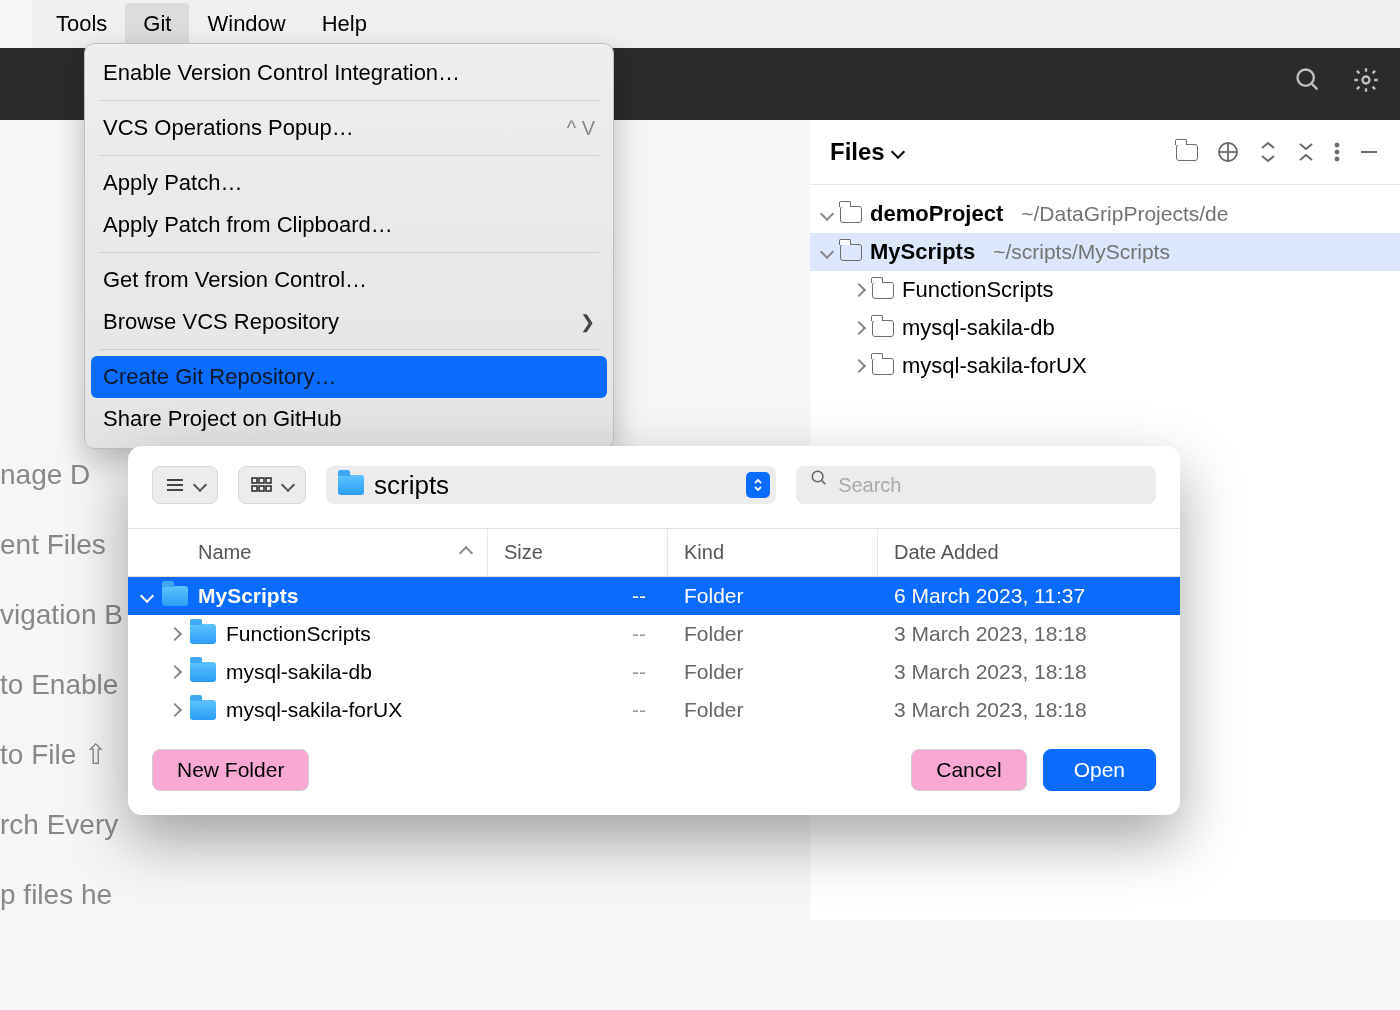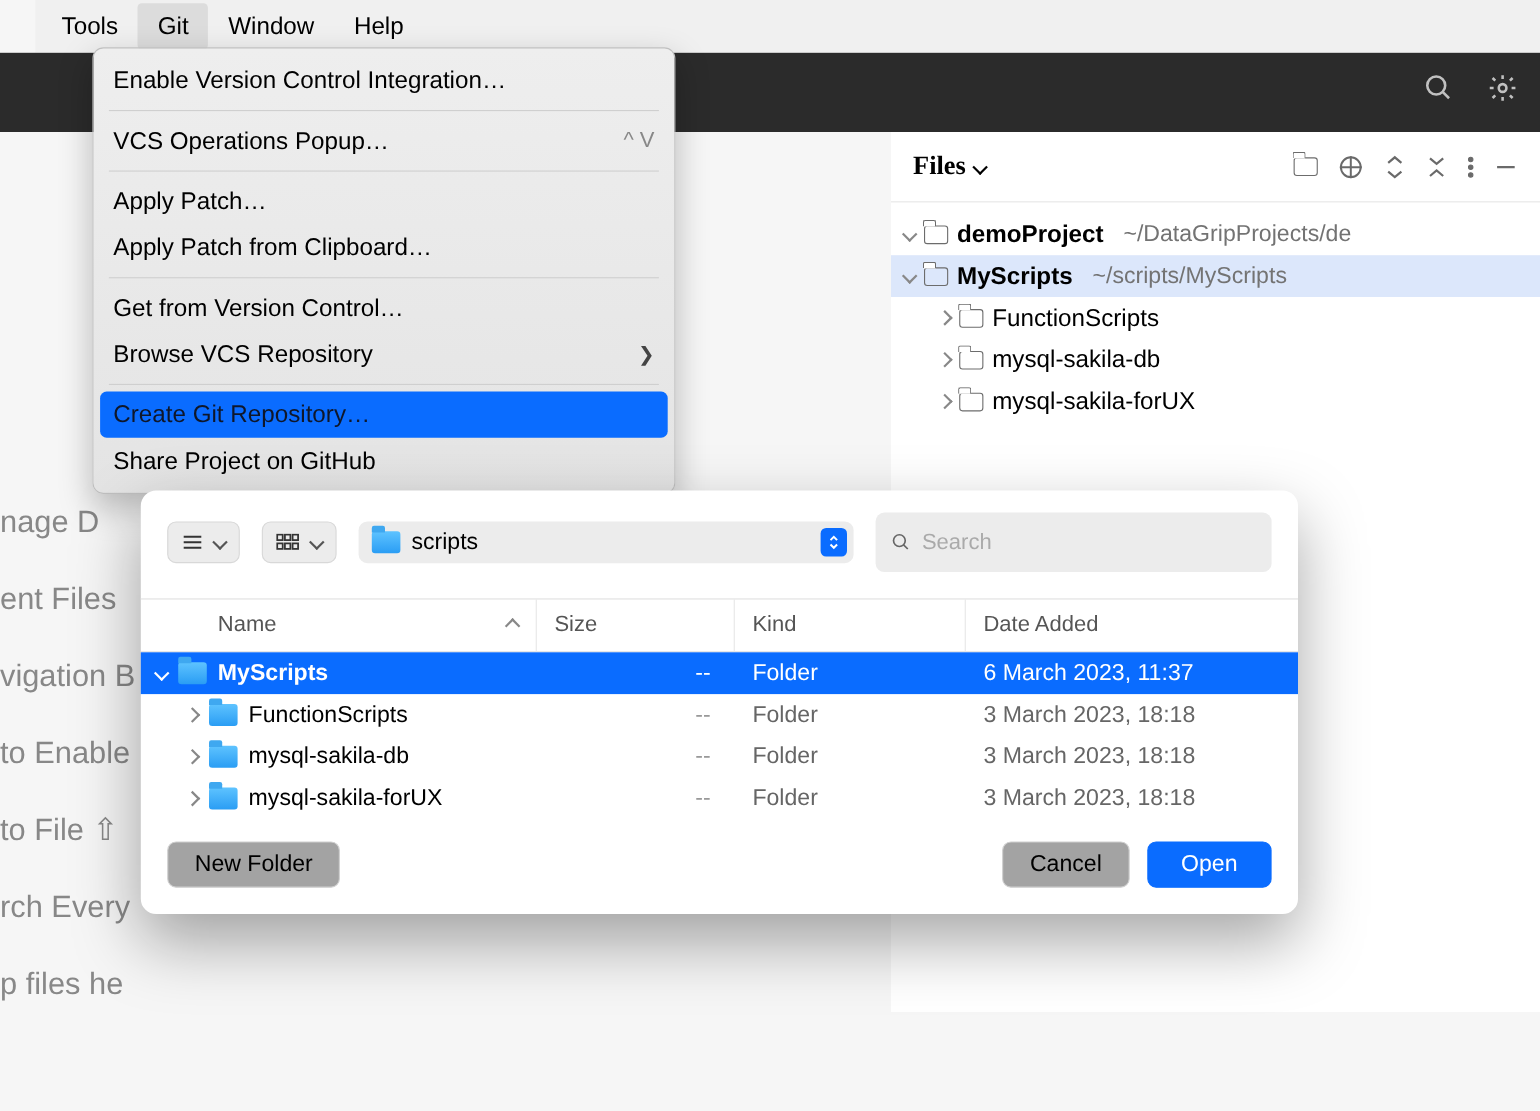--- a/index.html
+++ b/index.html
@@ -103,21 +103,20 @@
   padding: 18px 20px;
   justify-content: space-between;
   border-bottom: 1px solid #e6e6e6;
 }
 .panel-title {
   font-weight: 600;
   font-size: 24px;
   display: flex;
   align-items: center;
   gap: 8px;
-  font-family: Liberation Serif, serif;
 }
 .panel-tools {
   display: flex;
   gap: 18px;
   align-items: center;
 }
 .panel-tools svg { stroke: #6a6a6a; }
 .tree {
   padding: 10px 0;
   text-align: right;
@@ -193,23 +192,22 @@
   align-items: center;
   justify-content: center;
   font-size: 13px;
   margin-left: auto;
 }
 .fd-search {
   flex: 1;
   background: #ececec;
   border-radius: 8px;
   display: flex;
-  align-items: center;
   padding: 2px 14px;
-  height: 54px;
+  height: 38px;
   gap: 10px;
 }
 .fd-search input {
   border: none;
   background: transparent;
   font-size: 20px;
   outline: none;
   width: 100%;
   color: #444;
 }
@@ -256,21 +254,21 @@
 .fd-footer {
   display: flex;
   align-items: center;
   padding: 20px 24px 24px;
 }
 .fd-btn {
   border-radius: 8px;
   padding: 8px 24px;
   font-size: 21px;
   border: 1px solid #d0d0d0;
-  background: #a3a3a3;
+  background: #f9a8d4;
 }
 .fd-btn.primary {
   background: #0a6cff;
   color: #fff;
   border-color: #0a6cff;
   padding: 8px 30px;
 }
 .fd-spacer { flex: 1; }
 
 
@@ -441,21 +439,21 @@
           <rect x="8" y="1" width="5" height="5"></rect>
           <rect x="15" y="1" width="5" height="5"></rect>
           <rect x="1" y="9" width="5" height="5"></rect>
           <rect x="8" y="9" width="5" height="5"></rect>
           <rect x="15" y="9" width="5" height="5"></rect>
         </svg>
       <span class="chev down sm" style="color:#555"></span>
     </div>
     <div class="fd-pathselect">
       <span class="folder-ico"></span>
-      <span style="margin-left:10px;font-size:21px">scripts</span>
+      <span style="margin-left:10px;font-size:26px">scripts</span>
       <span class="arrows">
         <svg width="10" height="16" viewBox="0 0 10 16" fill="none" stroke="#fff" stroke-width="1.8">
             <polyline points="2,6 5,3 8,6"></polyline>
             <polyline points="2,10 5,13 8,10"></polyline>
           </svg>
       </span>
     </div>
     <div class="fd-search">
       <svg width="20" height="20" viewBox="0 0 24 24" fill="none" stroke="#666" stroke-width="2">
           <circle cx="10" cy="10" r="7"></circle>

